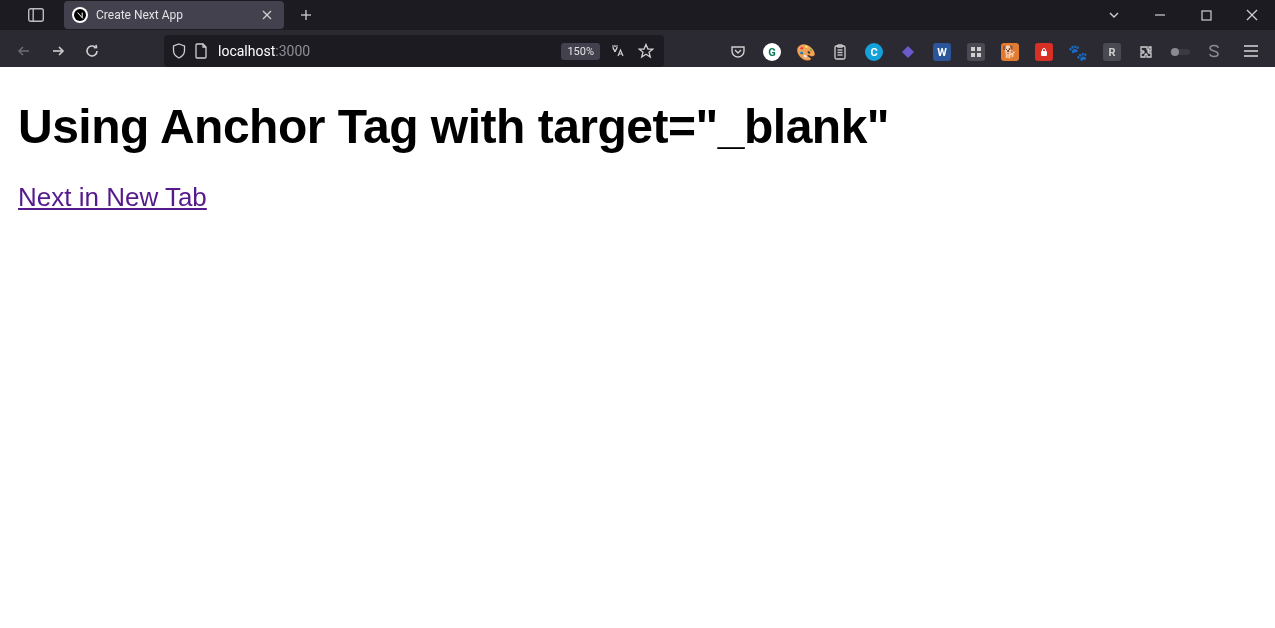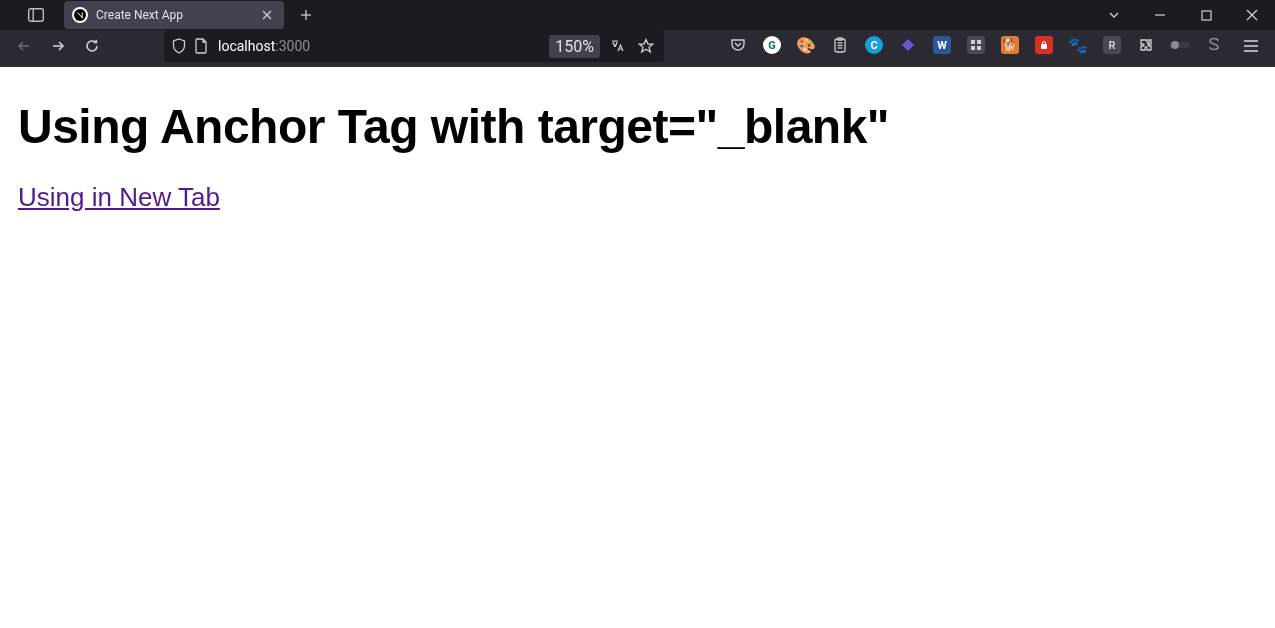--- a/index.html
+++ b/index.html
@@ -80,21 +80,21 @@
       width: 46px; height: 30px;
       display:flex; align-items:center; justify-content:center;
       color:#cfcfd0;
     }
     .tabs-dropdown-btn { width:36px; }
 
     .toolbar {
       height: 37px;
       background: #2b2a33;
       display:flex;
-      align-items:flex-start;
+      align-items:flex-end;
       padding: 0 8px;
       color:#cfcfd0;
       gap: 2px;
     }
     .nav-btn {
       width: 32px; height: 32px;
       display:flex; align-items:center; justify-content:center;
       border-radius:4px;
     }
     .nav-btn.disabled { color:#6b6a73; }
@@ -109,21 +109,21 @@
       margin: 0 6px;
     }
     .urlbar .identity {
       display:flex; align-items:center; gap:8px;
       margin-right: 10px;
     }
     .urlbar .urltext { flex:1; font-size: 14px; }
     .urlbar .urltext .host { color:#ffffff; }
     .urlbar .urltext .port { color:#8f8f96; }
     .urlbar .zoom-badge {
-      font-size: 16px;
+      font-size: 11px;
       background:#42414d;
       border-radius:3px;
       padding: 2px 6px;
       color:#e2e2e4;
       margin-right: 4px;
     }
     .urlbar .urlbar-icon {
       width:28px; height:28px;
       display:flex; align-items:center; justify-content:center;
     }
@@ -356,14 +356,14 @@
     <svg width="16" height="14" viewBox="0 0 16 14" stroke="#cfcfd0" stroke-width="1.6">
       <line x1="1" y1="2" x2="15" y2="2"></line>
         <line x1="1" y1="7" x2="15" y2="7"></line>
         <line x1="1" y1="12" x2="15" y2="12"></line>
     </svg>
   </div>
 </div>
 
 <div class="content-area">
   <h1>Using Anchor Tag with target="_blank"</h1>
-  <a href="#" class="page-link">Using in New Tab</a>
+  <a href="#" class="page-link">Next in New Tab</a>
 </div>
 
 </body></html>

